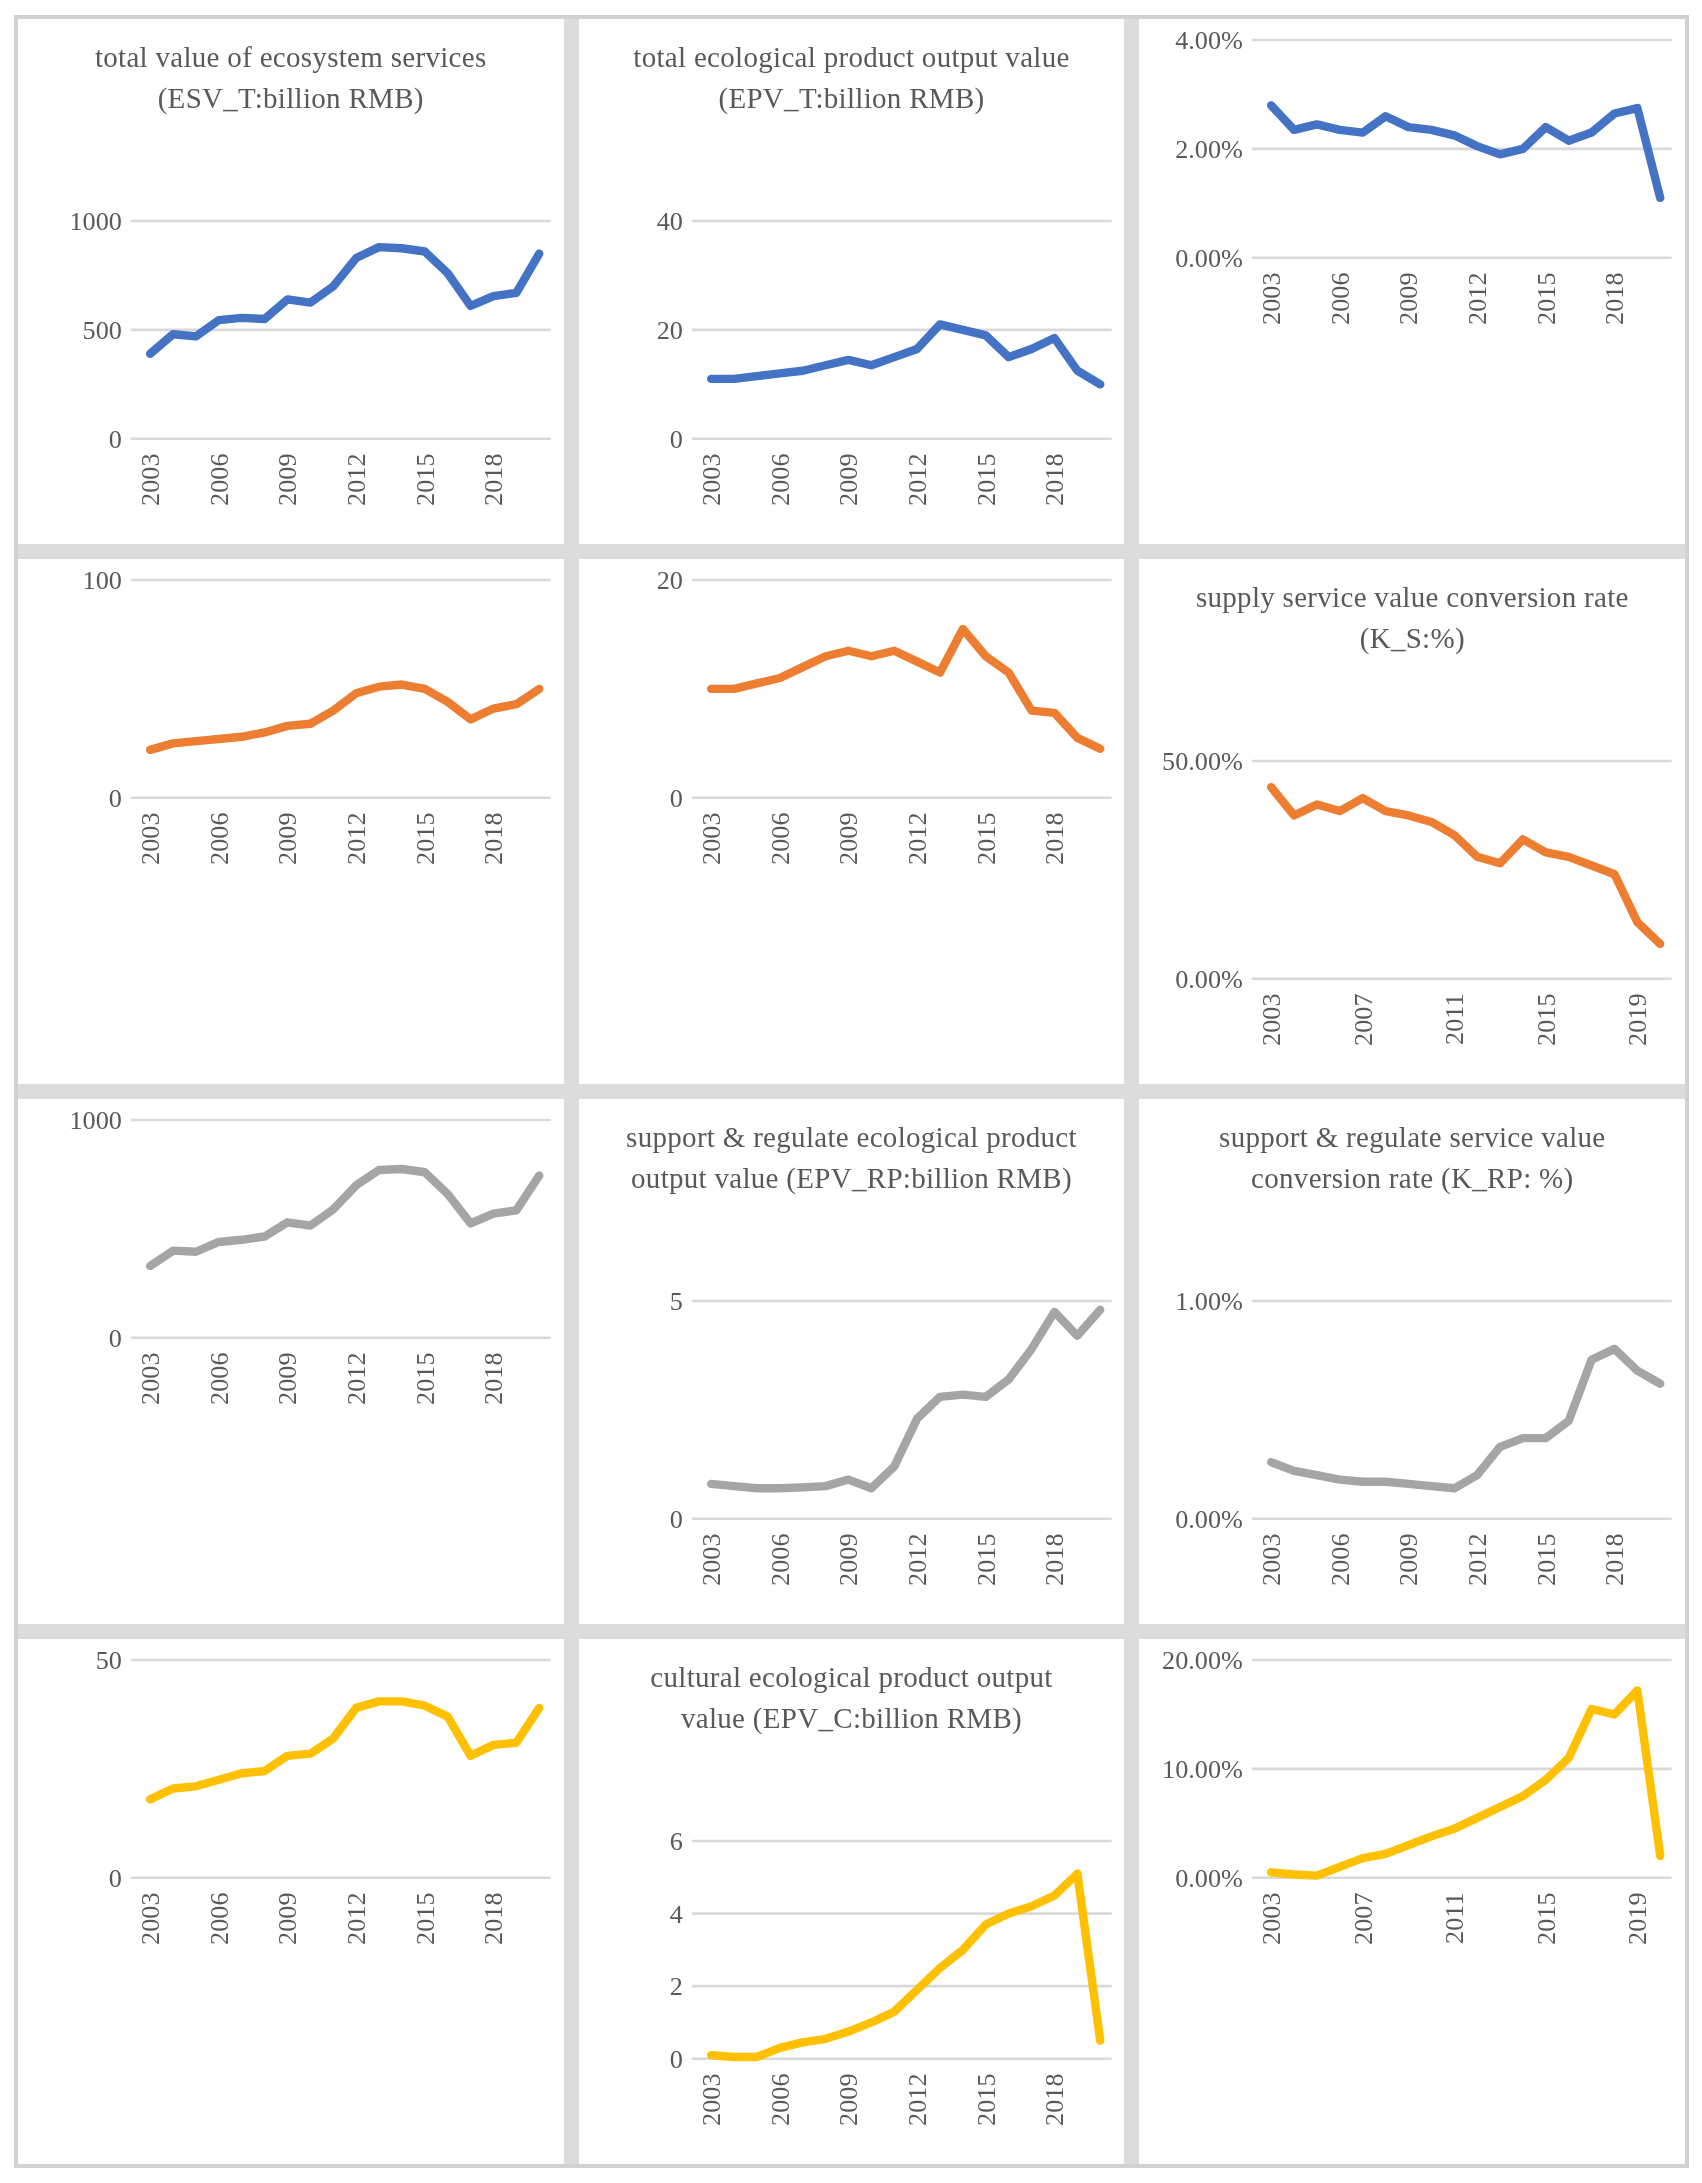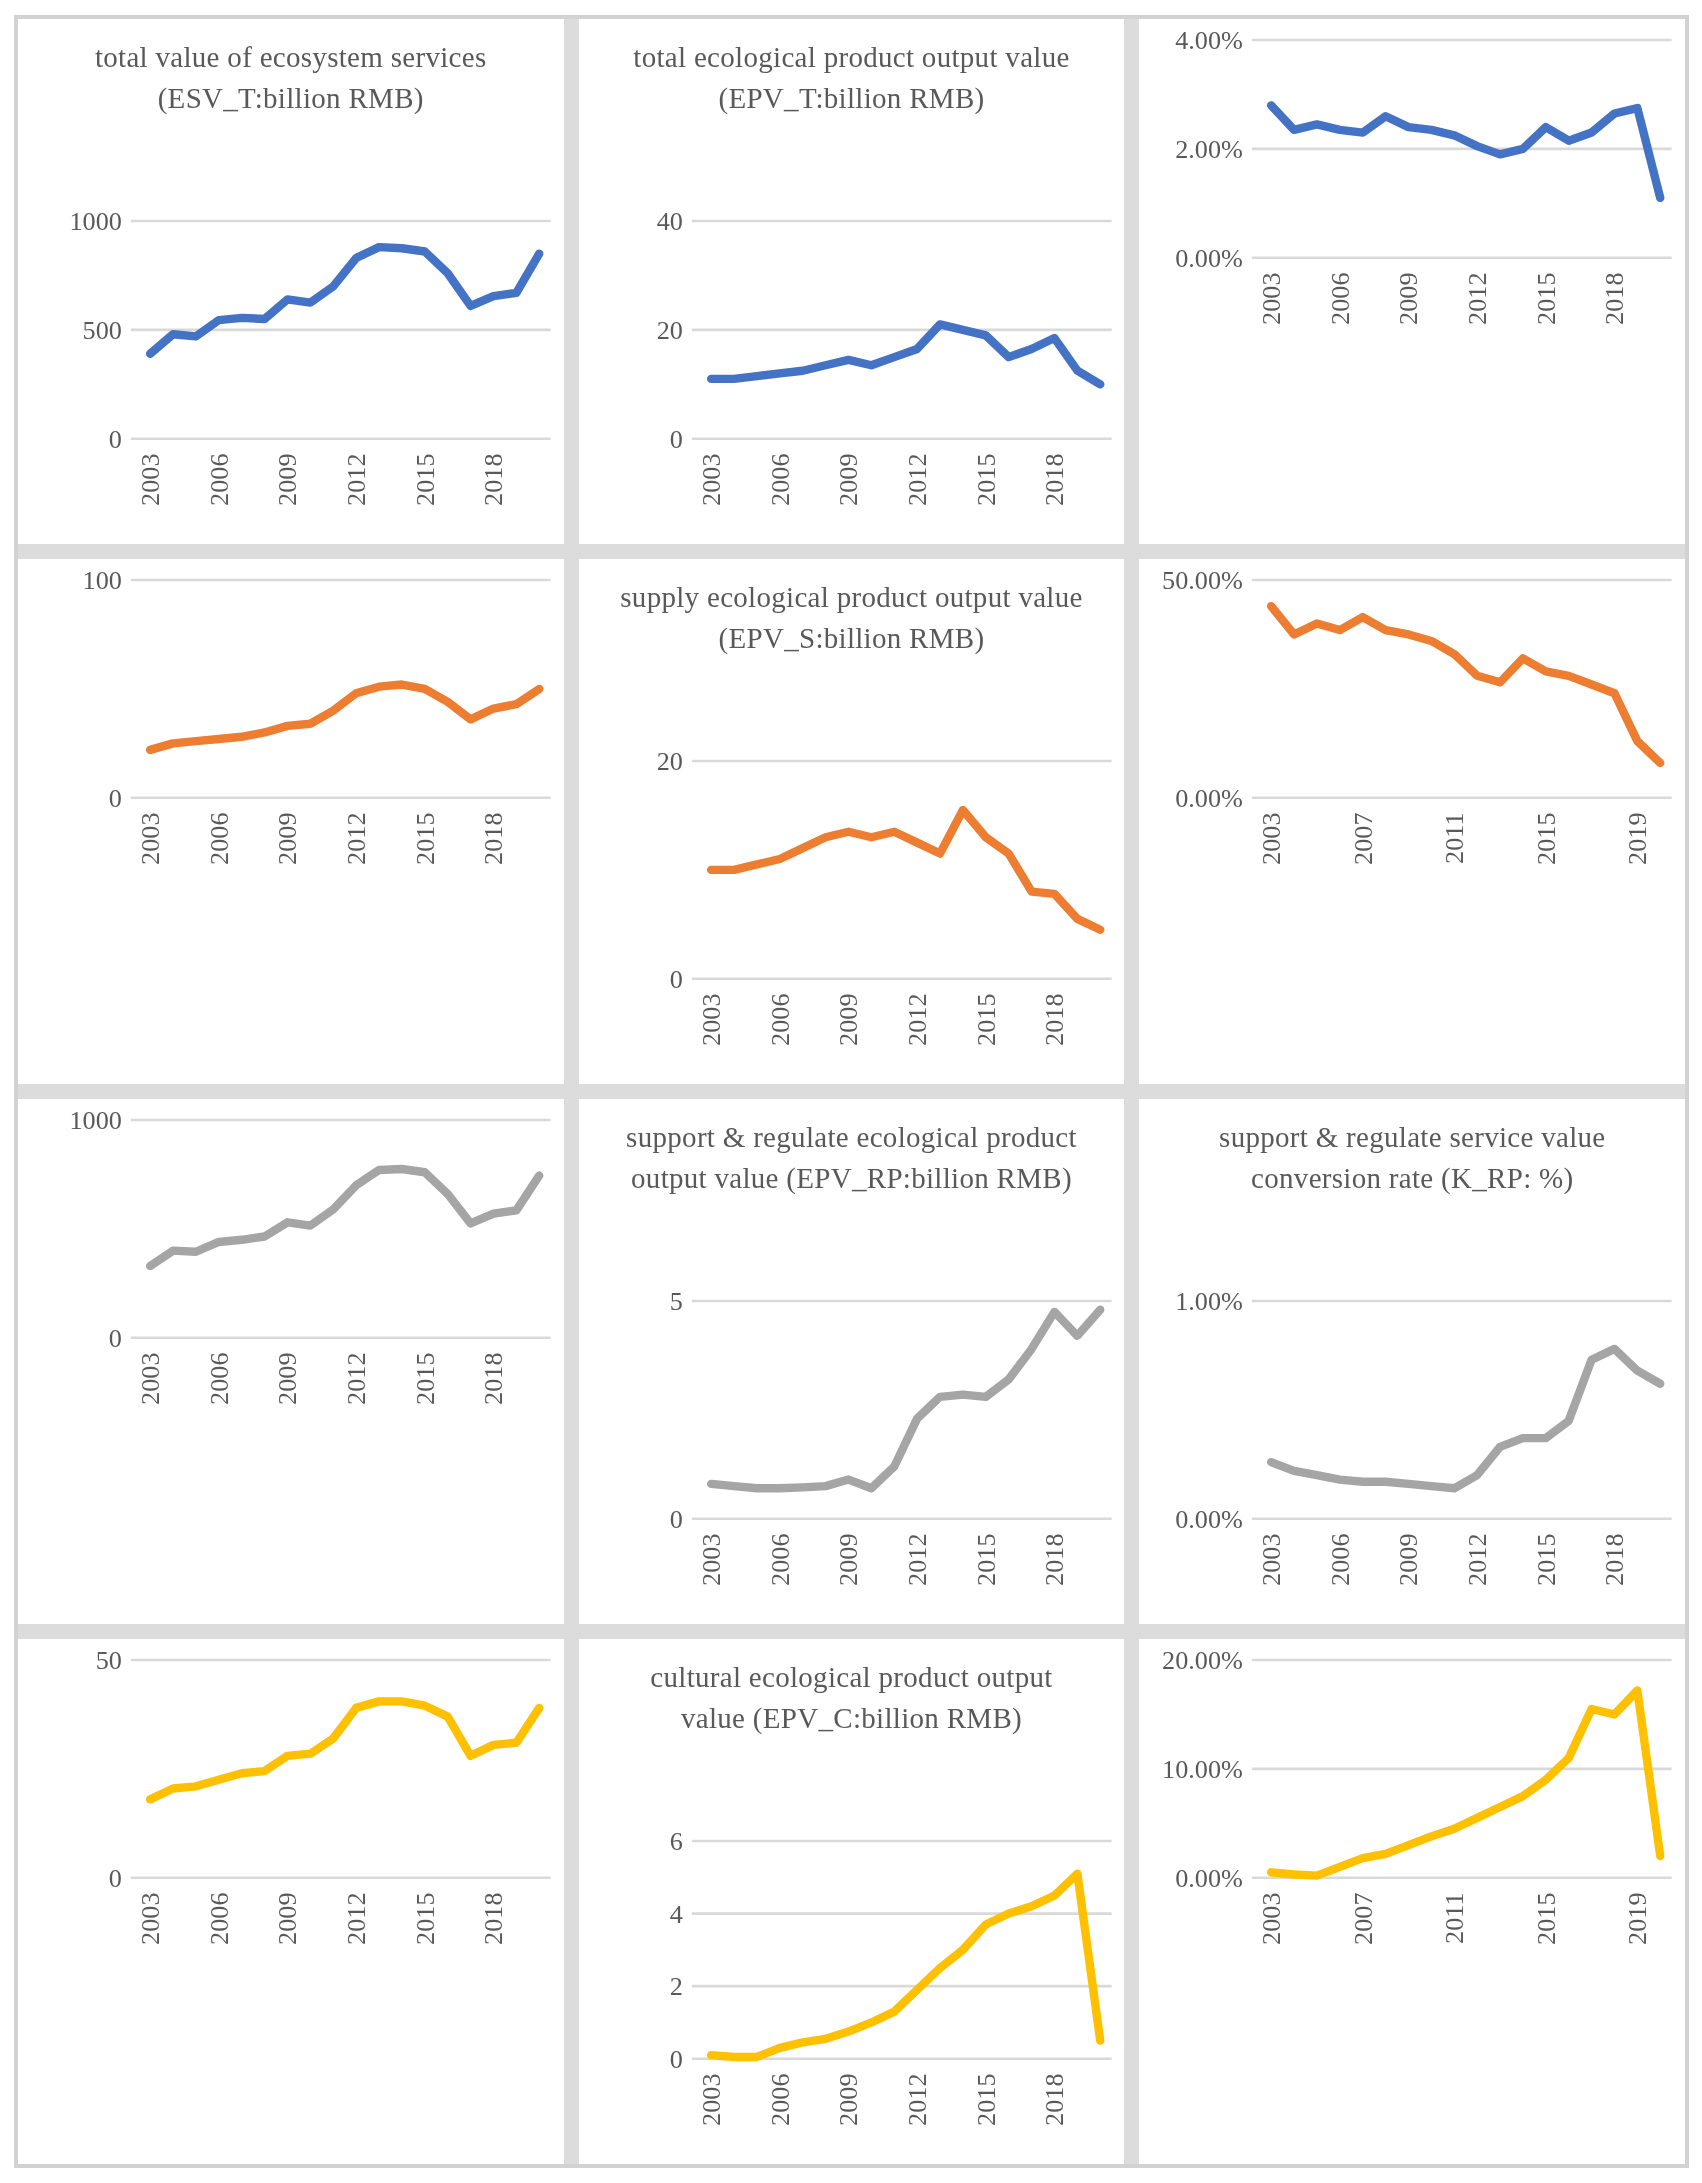--- a/index.html
+++ b/index.html
@@ -82,36 +82,36 @@
         <text x="268.80555555555554" y="483" text-anchor="end" font-size="50" fill="#595959" transform="rotate(-90 268.80555555555554 483)">2003</text>
         <text x="399.6388888888889" y="483" text-anchor="end" font-size="50" fill="#595959" transform="rotate(-90 399.6388888888889 483)">2006</text>
         <text x="530.4722222222222" y="483" text-anchor="end" font-size="50" fill="#595959" transform="rotate(-90 530.4722222222222 483)">2009</text>
         <text x="661.3055555555555" y="483" text-anchor="end" font-size="50" fill="#595959" transform="rotate(-90 661.3055555555555 483)">2012</text>
         <text x="792.1388888888889" y="483" text-anchor="end" font-size="50" fill="#595959" transform="rotate(-90 792.1388888888889 483)">2015</text>
         <text x="922.9722222222222" y="483" text-anchor="end" font-size="50" fill="#595959" transform="rotate(-90 922.9722222222222 483)">2018</text>
         <polyline points="251.8,363.7 295.4,351.3 339.0,347.1 382.6,342.9 426.3,338.8 469.9,330.5 513.5,318.0 557.1,313.9 600.7,289.0 644.3,255.8 687.9,243.3 731.5,239.2 775.1,247.5 818.8,272.4 862.4,305.6 906.0,284.9 949.6,276.6 993.2,247.5" fill="none" stroke="#ED7D31" stroke-width="16" stroke-linejoin="round" stroke-linecap="round"></polyline>
       </svg>
   </div>
   <div class="chart-cell">
-    <div class="chart-title">supply ecological product output value (EPV_S:billion RMB)</div>
     <svg class="chart-svg" viewBox="0 0 1040 650" xmlns="http://www.w3.org/2000/svg">
         <line x1="215" y1="455" x2="1015" y2="455" stroke="#D9D9D9" stroke-width="5"></line>
         <text x="198" y="472" text-anchor="end" font-size="50" fill="#595959">0</text>
         <line x1="215" y1="40" x2="1015" y2="40" stroke="#D9D9D9" stroke-width="5"></line>
         <text x="198" y="57" text-anchor="end" font-size="50" fill="#595959">20</text>
         <text x="268.80555555555554" y="483" text-anchor="end" font-size="50" fill="#595959" transform="rotate(-90 268.80555555555554 483)">2003</text>
         <text x="399.6388888888889" y="483" text-anchor="end" font-size="50" fill="#595959" transform="rotate(-90 399.6388888888889 483)">2006</text>
         <text x="530.4722222222222" y="483" text-anchor="end" font-size="50" fill="#595959" transform="rotate(-90 530.4722222222222 483)">2009</text>
         <text x="661.3055555555555" y="483" text-anchor="end" font-size="50" fill="#595959" transform="rotate(-90 661.3055555555555 483)">2012</text>
         <text x="792.1388888888889" y="483" text-anchor="end" font-size="50" fill="#595959" transform="rotate(-90 792.1388888888889 483)">2015</text>
         <text x="922.9722222222222" y="483" text-anchor="end" font-size="50" fill="#595959" transform="rotate(-90 922.9722222222222 483)">2018</text>
         <polyline points="251.8,247.5 295.4,247.5 339.0,237.1 382.6,226.7 426.3,206.0 469.9,185.3 513.5,174.9 557.1,185.3 600.7,174.9 644.3,195.6 687.9,216.4 731.5,133.4 775.1,185.3 818.8,216.4 862.4,289.0 906.0,293.1 949.6,340.9 993.2,361.6" fill="none" stroke="#ED7D31" stroke-width="16" stroke-linejoin="round" stroke-linecap="round"></polyline>
       </svg>
   </div>
   <div class="chart-cell">
+    <div class="chart-title">supply service value conversion rate (K_S:%)</div>
     <svg class="chart-svg" viewBox="0 0 1040 650" xmlns="http://www.w3.org/2000/svg">
         <line x1="215" y1="455" x2="1015" y2="455" stroke="#D9D9D9" stroke-width="5"></line>
         <text x="198" y="472" text-anchor="end" font-size="50" fill="#595959">0.00%</text>
         <line x1="215" y1="40" x2="1015" y2="40" stroke="#D9D9D9" stroke-width="5"></line>
         <text x="198" y="57" text-anchor="end" font-size="50" fill="#595959">50.00%</text>
         <text x="268.80555555555554" y="483" text-anchor="end" font-size="50" fill="#595959" transform="rotate(-90 268.80555555555554 483)">2003</text>
         <text x="443.25" y="483" text-anchor="end" font-size="50" fill="#595959" transform="rotate(-90 443.25 483)">2007</text>
         <text x="617.6944444444445" y="483" text-anchor="end" font-size="50" fill="#595959" transform="rotate(-90 617.6944444444445 483)">2011</text>
         <text x="792.1388888888889" y="483" text-anchor="end" font-size="50" fill="#595959" transform="rotate(-90 792.1388888888889 483)">2015</text>
         <text x="966.5833333333334" y="483" text-anchor="end" font-size="50" fill="#595959" transform="rotate(-90 966.5833333333334 483)">2019</text>

